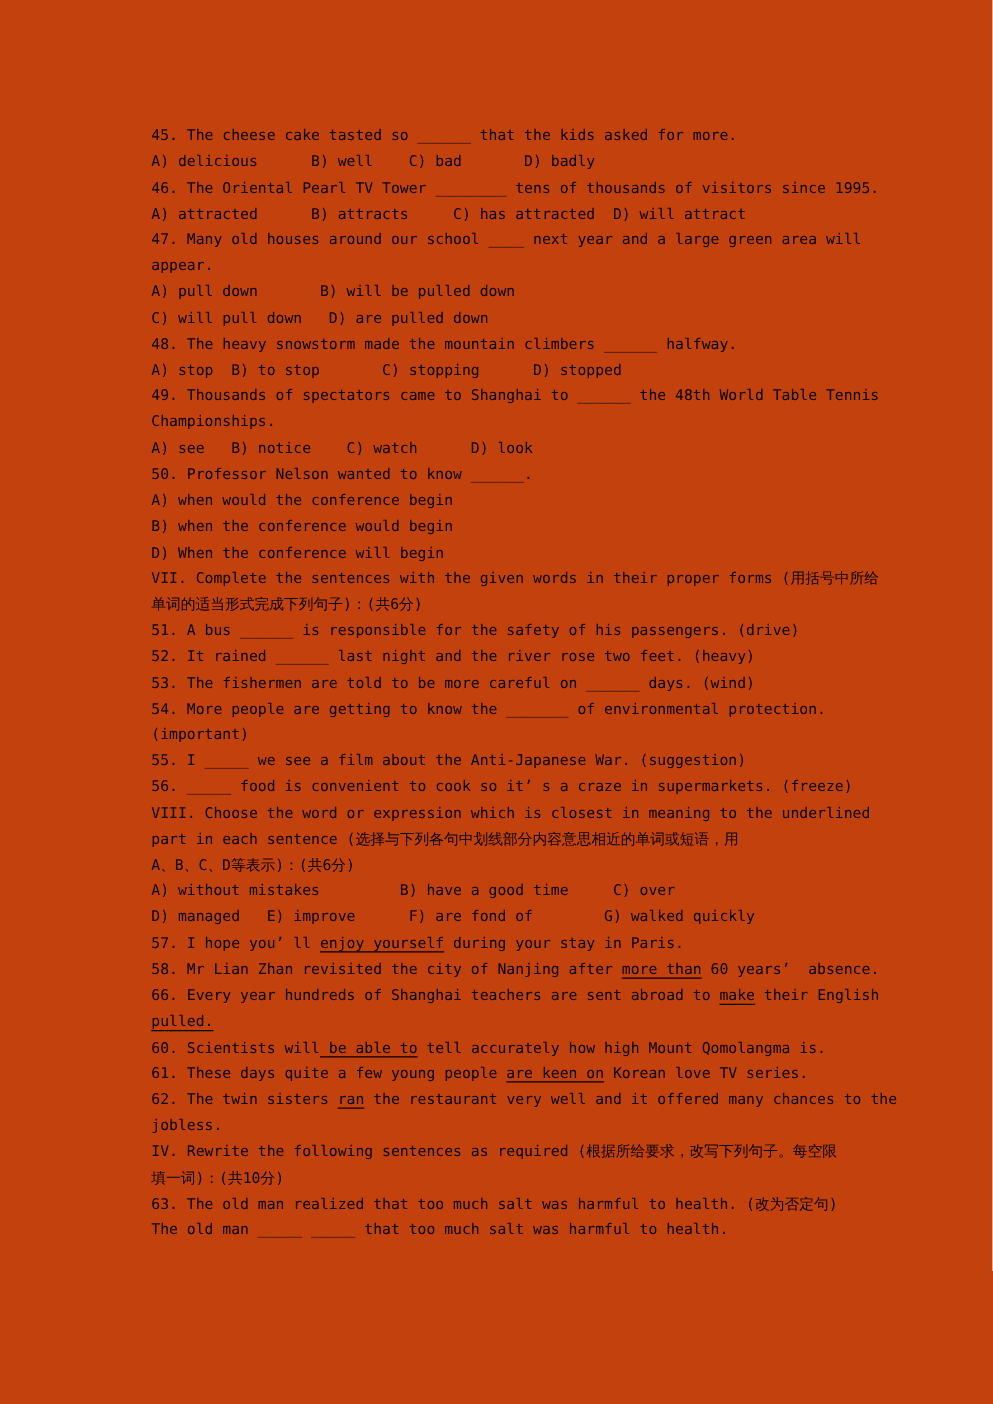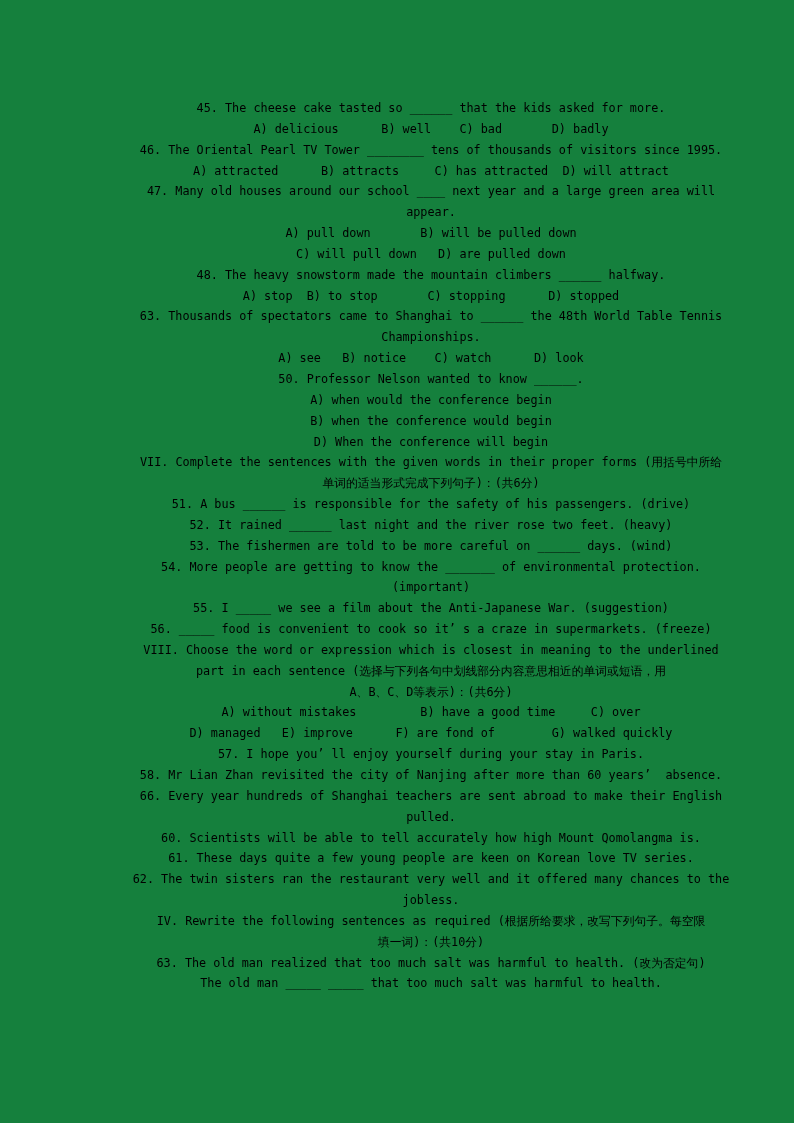--- a/index.html
+++ b/index.html
@@ -1,60 +1,60 @@
 <!DOCTYPE html>
 <html><head>
 <meta charset="utf-8">
 <style>
   * { margin: 0; padding: 0; box-sizing: border-box; }
   html, body { background: #ffffff; }
   .page {
     position: relative;
     width: 794px;
     height: 1123px;
-    background: #15803d;
+    background: #c2410c;
     overflow: hidden;
-    text-align: center;
   }
   .content {
     position: absolute;
     left: 121px;
     top: 98px;
     width: 620px;
     color: #000000;
     font-family: "DejaVu Sans Mono", "Liberation Mono", monospace;
     font-size: 11.8px;
     font-weight: 400;
   }
   .line {
     height: 20.85px;
     line-height: 20.85px;
     white-space: pre;
   }
   .u {
+    text-decoration: underline;
     text-decoration-thickness: 1px;
     text-underline-offset: 3px;
   }
 </style>
 </head>
 <body>
 
 <div class="page">
   <div class="content">
       <div class="line"><span>45. The cheese cake tasted so ______ that the kids asked for more.</span></div>
       <div class="line"><span>A) delicious      B) well    C) bad       D) badly</span></div>
       <div class="line"><span>46. The Oriental Pearl TV Tower ________ tens of thousands of visitors since 1995.</span></div>
       <div class="line"><span>A) attracted      B) attracts     C) has attracted  D) will attract</span></div>
       <div class="line"><span>47. Many old houses around our school ____ next year and a large green area will</span></div>
       <div class="line"><span>appear.</span></div>
       <div class="line"><span>A) pull down       B) will be pulled down</span></div>
       <div class="line"><span>C) will pull down   D) are pulled down</span></div>
       <div class="line"><span>48. The heavy snowstorm made the mountain climbers ______ halfway.</span></div>
       <div class="line"><span>A) stop  B) to stop       C) stopping      D) stopped</span></div>
-      <div class="line"><span>63. Thousands of spectators came to Shanghai to ______ the 48th World Table Tennis</span></div>
+      <div class="line"><span>49. Thousands of spectators came to Shanghai to ______ the 48th World Table Tennis</span></div>
       <div class="line"><span>Championships.</span></div>
       <div class="line"><span>A) see   B) notice    C) watch      D) look</span></div>
       <div class="line"><span>50. Professor Nelson wanted to know ______.</span></div>
       <div class="line"><span>A) when would the conference begin</span></div>
       <div class="line"><span>B) when the conference would begin</span></div>
       <div class="line"><span>D) When the conference will begin</span></div>
       <div class="line"><span>VII. Complete the sentences with the given words in their proper forms (用括号中所给</span></div>
       <div class="line"><span>单词的适当形式完成下列句子)：(共6分)</span></div>
       <div class="line"><span>51. A bus ______ is responsible for the safety of his passengers. (drive)</span></div>
       <div class="line"><span>52. It rained ______ last night and the river rose two feet. (heavy)</span></div>

